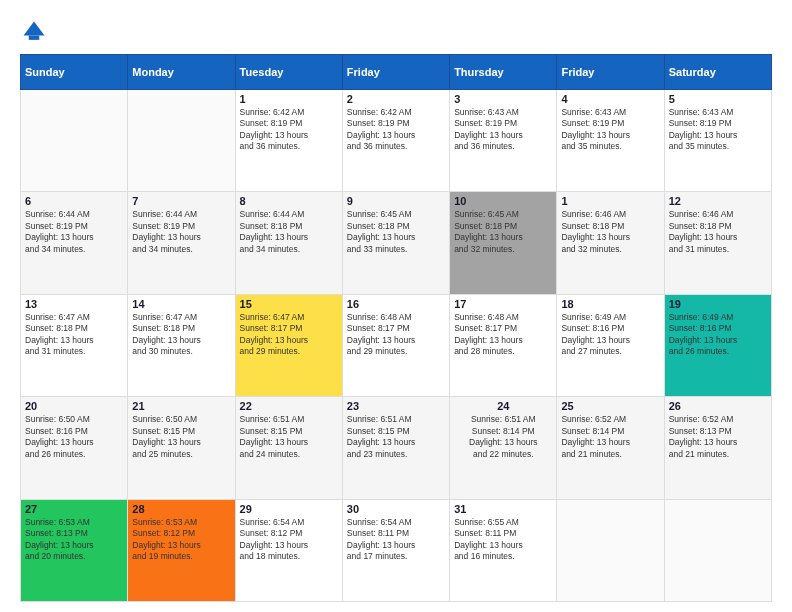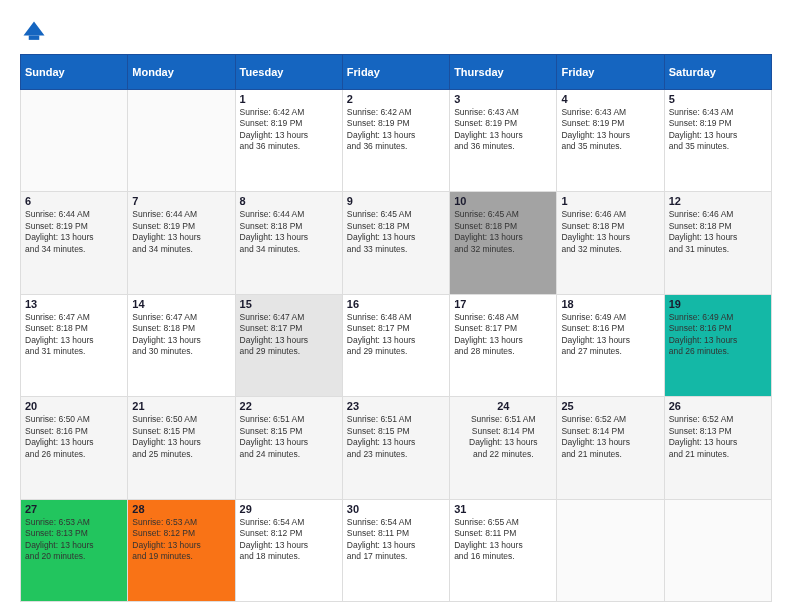--- a/index.html
+++ b/index.html
@@ -240,21 +240,21 @@
 Daylight: 13 hours
 and 31 minutes.</div>
           </td>
           <td style="background: rgb(255, 255, 255);">
             <span class="day-num">14</span>
             <div class="day-info" style="white-space: pre-line;">Sunrise: 6:47 AM
 Sunset: 8:18 PM
 Daylight: 13 hours
 and 30 minutes.</div>
           </td>
-          <td style="background: #e5e5e5;">
+          <td style="background: #fde047;">
             <span class="day-num">15</span>
             <div class="day-info" style="white-space: pre-line;">Sunrise: 6:47 AM
 Sunset: 8:17 PM
 Daylight: 13 hours
 and 29 minutes.</div>
           </td>
           <td style="background: rgb(255, 255, 255);">
             <span class="day-num">16</span>
             <div class="day-info" style="white-space: pre-line;">Sunrise: 6:48 AM
 Sunset: 8:17 PM

